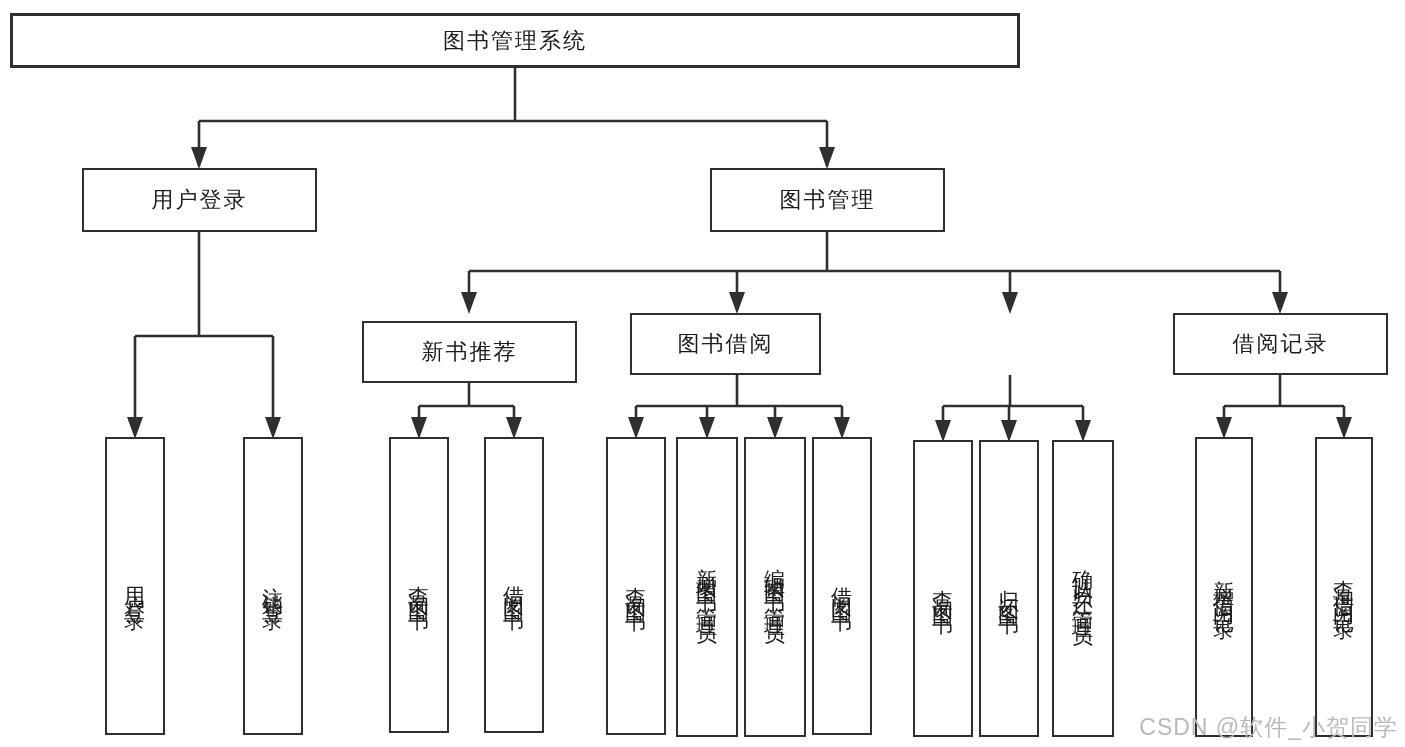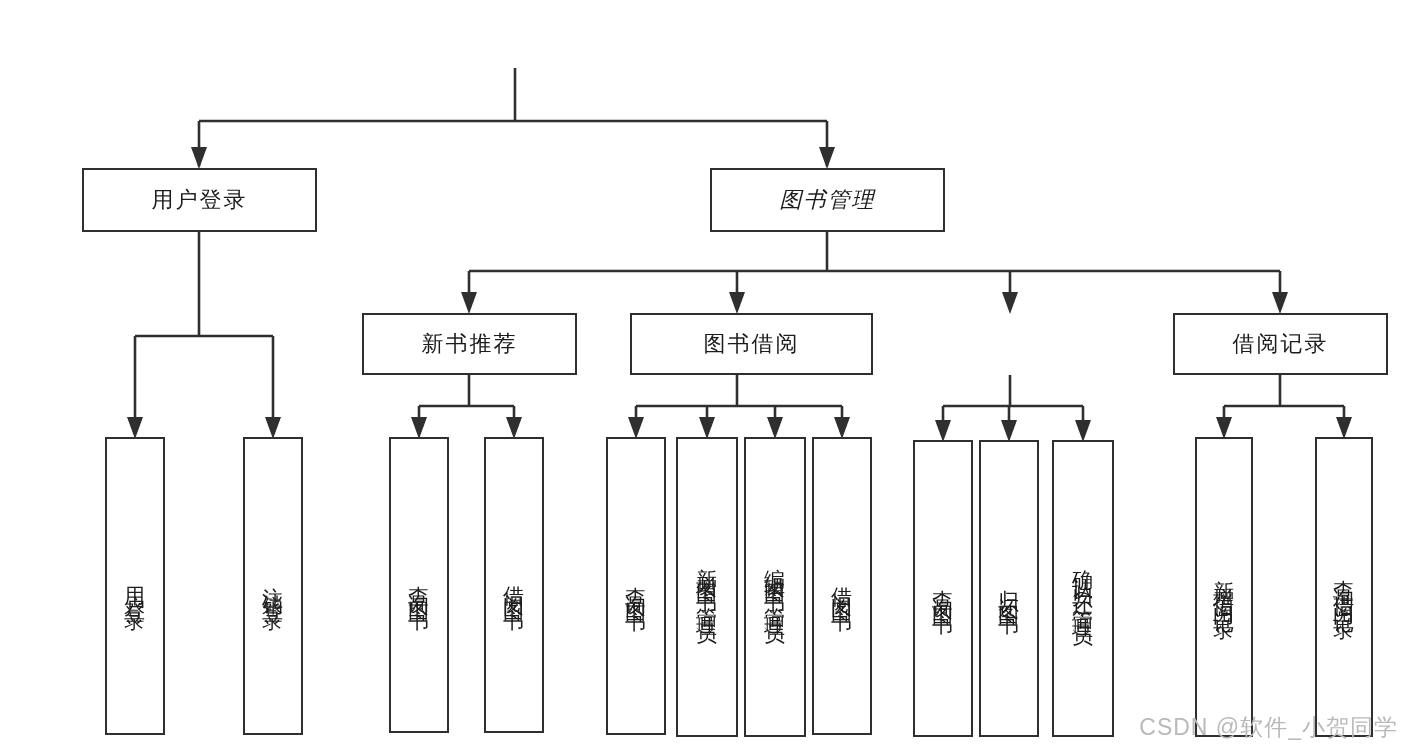--- a/index.html
+++ b/index.html
@@ -77,26 +77,27 @@
       <polygon class="arrowhead" points="767,417 783,417 775,439"></polygon>
       <polygon class="arrowhead" points="834,417 850,417 842,439"></polygon>
       <polygon class="arrowhead" points="935,420 951,420 943,442"></polygon>
       <polygon class="arrowhead" points="1001,420 1017,420 1009,442"></polygon>
       <polygon class="arrowhead" points="1075,420 1091,420 1083,442"></polygon>
       <polygon class="arrowhead" points="1216,417 1232,417 1224,439"></polygon>
       <polygon class="arrowhead" points="1336,417 1352,417 1344,439"></polygon>
     </g>
   </svg>
 
+  <div class="hbox" style="left:10px;top:13px;width:1010px;height:55px;border-width:3px;">图书管理系统</div>
 
   <div class="hbox" style="left:82px;top:168px;width:235px;height:64px;">用户登录</div>
-  <div class="hbox" style="left:710px;top:168px;width:235px;height:64px;font-style:italic;">图书管理</div>
+  <div class="hbox" style="left:710px;top:168px;width:235px;height:64px;">图书管理</div>
 
-  <div class="hbox" style="left:362px;top:313px;width:215px;height:62px;">新书推荐</div>
-  <div class="hbox" style="left:630px;top:313px;width:243px;height:62px;">图书借阅</div>
+  <div class="hbox" style="left:362px;top:321px;width:215px;height:62px;">新书推荐</div>
+  <div class="hbox" style="left:630px;top:313px;width:191px;height:62px;">图书借阅</div>
   <div class="hbox" style="left:1173px;top:313px;width:215px;height:62px;">借阅记录</div>
 
   <div class="vbox" style="left:105px;top:437px;width:60px;height:298px;">
     <span class="vtext">用户登录</span>
   </div>
   <div class="vbox" style="left:243px;top:437px;width:60px;height:298px;">
     <span class="vtext">注销登录</span>
   </div>
 
   <div class="vbox" style="left:389px;top:437px;width:60px;height:296px;">

